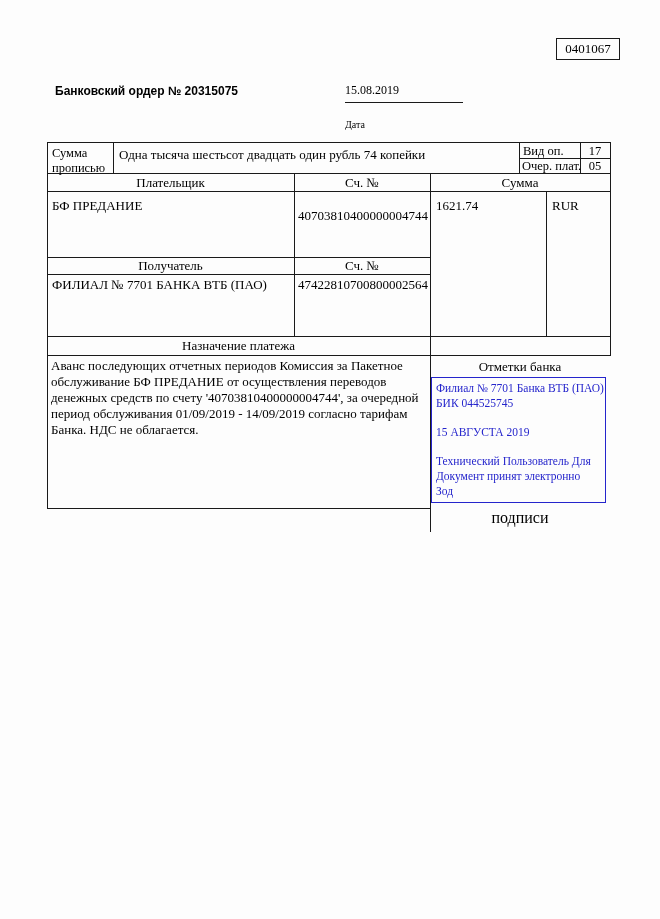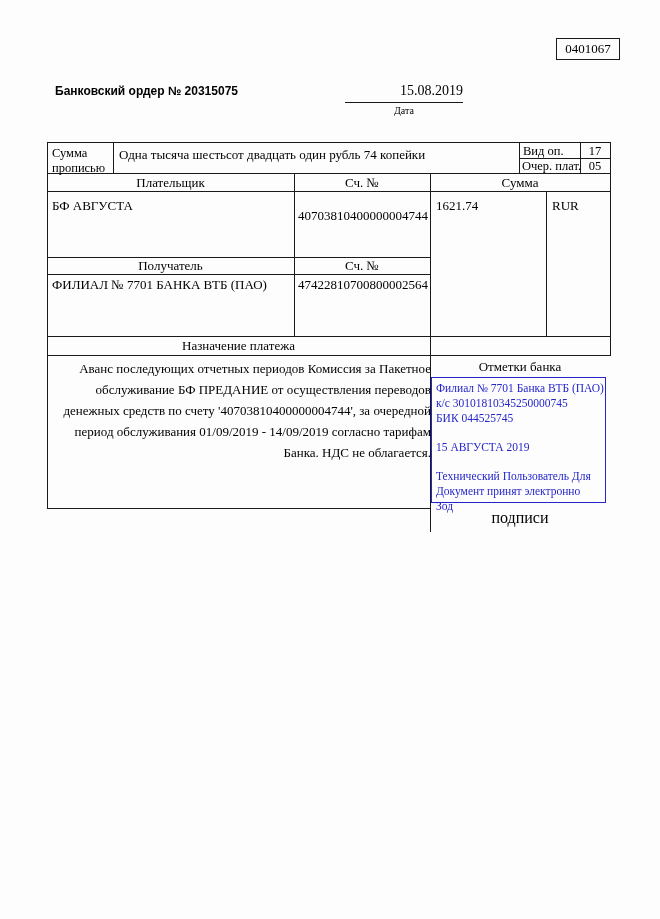--- a/index.html
+++ b/index.html
@@ -13,29 +13,29 @@
   .txt  { position:absolute; white-space:nowrap; }
   .ctr  { text-align:center; }
   .code-box {
     position:absolute; left:556px; top:38px; width:62px; height:20px;
     border:1px solid #1a1a1a; font-size:13px; line-height:20px; text-align:center;
   }
   .doc-title {
     position:absolute; left:55px; top:84px;
     font-family:"Liberation Sans", sans-serif; font-weight:bold; font-size:12px;
   }
-  .date-value { position:absolute; left:345px; top:83px; width:118px; text-align:right; font-size:14px; }
+  .date-value { position:absolute; left:345px; top:83px; width:118px; text-align:left; font-size:12px; }
   .date-line  { position:absolute; left:345px; top:102px; width:118px; height:1px; background:#1a1a1a; }
-  .date-label { position:absolute; left:345px; top:105px; width:118px; text-align:center; font-size:10px; }
+  .date-label { position:absolute; left:345px; top:119px; width:118px; text-align:left; font-size:10px; }
   .cell-label { font-size:12.5px; line-height:15px; }
   .body-text  { font-size:13px; }
   .col-header { font-size:13px; }
   .purpose-block {
     position:absolute; left:51px; top:358px; width:380px;
-    font-size:13px; line-height:21px; white-space:normal;text-align:right;
+    font-size:13px; line-height:16px; white-space:normal;
   }
   .stamp {
     position:absolute; left:431px; top:377px; width:175px; height:126px;
     border:1px solid #2525cc; color:#2525cc; font-size:11.5px; line-height:15px;
     padding:3px 4px; box-sizing:border-box;
   }
   .stamp div { white-space:nowrap; }
   .stamp .gap-above { margin-top:14px; }
 </style>
 </head>
@@ -78,39 +78,38 @@
   <div class="txt body-text" style="left:119px;top:147px;">Одна тысяча шестьсот двадцать один рубль 74 копейки</div>
   <div class="txt cell-label" style="left:523px;top:144px;">Вид оп.</div>
   <div class="txt cell-label ctr" style="left:580px;top:144px;width:30px;">17</div>
   <div class="txt cell-label" style="left:522px;top:159px;">Очер. плат.</div>
   <div class="txt cell-label ctr" style="left:580px;top:159px;width:30px;">05</div>
 
   <div class="txt col-header ctr" style="left:47px;top:175px;width:247px;">Плательщик</div>
   <div class="txt col-header ctr" style="left:294px;top:175px;width:136px;">Сч. №</div>
   <div class="txt col-header ctr" style="left:430px;top:175px;width:180px;">Сумма</div>
 
-  <div class="txt body-text" style="left:52px;top:198px;">БФ АВГУСТА</div>
+  <div class="txt body-text" style="left:52px;top:198px;">БФ ПРЕДАНИЕ</div>
   <div class="txt body-text" style="left:298px;top:208px;">40703810400000004744</div>
   <div class="txt body-text" style="left:436px;top:198px;">1621.74</div>
   <div class="txt body-text" style="left:552px;top:198px;font-family:Liberation Serif, serif;">RUR</div>
 
   <div class="txt col-header ctr" style="left:47px;top:258px;width:247px;">Получатель</div>
   <div class="txt col-header ctr" style="left:294px;top:258px;width:136px;">Сч. №</div>
 
   <div class="txt body-text" style="left:52px;top:277px;">ФИЛИАЛ № 7701 БАНКА ВТБ (ПАО)</div>
   <div class="txt body-text" style="left:298px;top:277px;">47422810700800002564</div>
 
   <div class="txt col-header ctr" style="left:47px;top:338px;width:383px;">Назначение платежа</div>
   <div class="purpose-block">Аванс последующих отчетных периодов Комиссия за Пакетное обслуживание БФ ПРЕДАНИЕ от осуществления переводов денежных средств по счету '40703810400000004744', за очередной период обслуживания 01/09/2019 - 14/09/2019 согласно тарифам Банка. НДС не облагается.</div>
 
   <div class="txt col-header ctr" style="left:430px;top:359px;width:180px;">Отметки банка</div>
 
   <div class="stamp">
     <div>Филиал № 7701 Банка ВТБ (ПАО)</div>
-    <div>к/с 30101810345250000745</div>
     <div>БИК 044525745</div>
     <div class="gap-above">15 АВГУСТА 2019</div>
     <div class="gap-above">Технический Пользователь Для</div>
     <div>Документ принят электронно</div>
     <div>Зод</div>
   </div>
 
   <div class="txt ctr" style="left:430px;top:509px;width:180px;font-size:16px;">подписи</div>
 
 </div>

